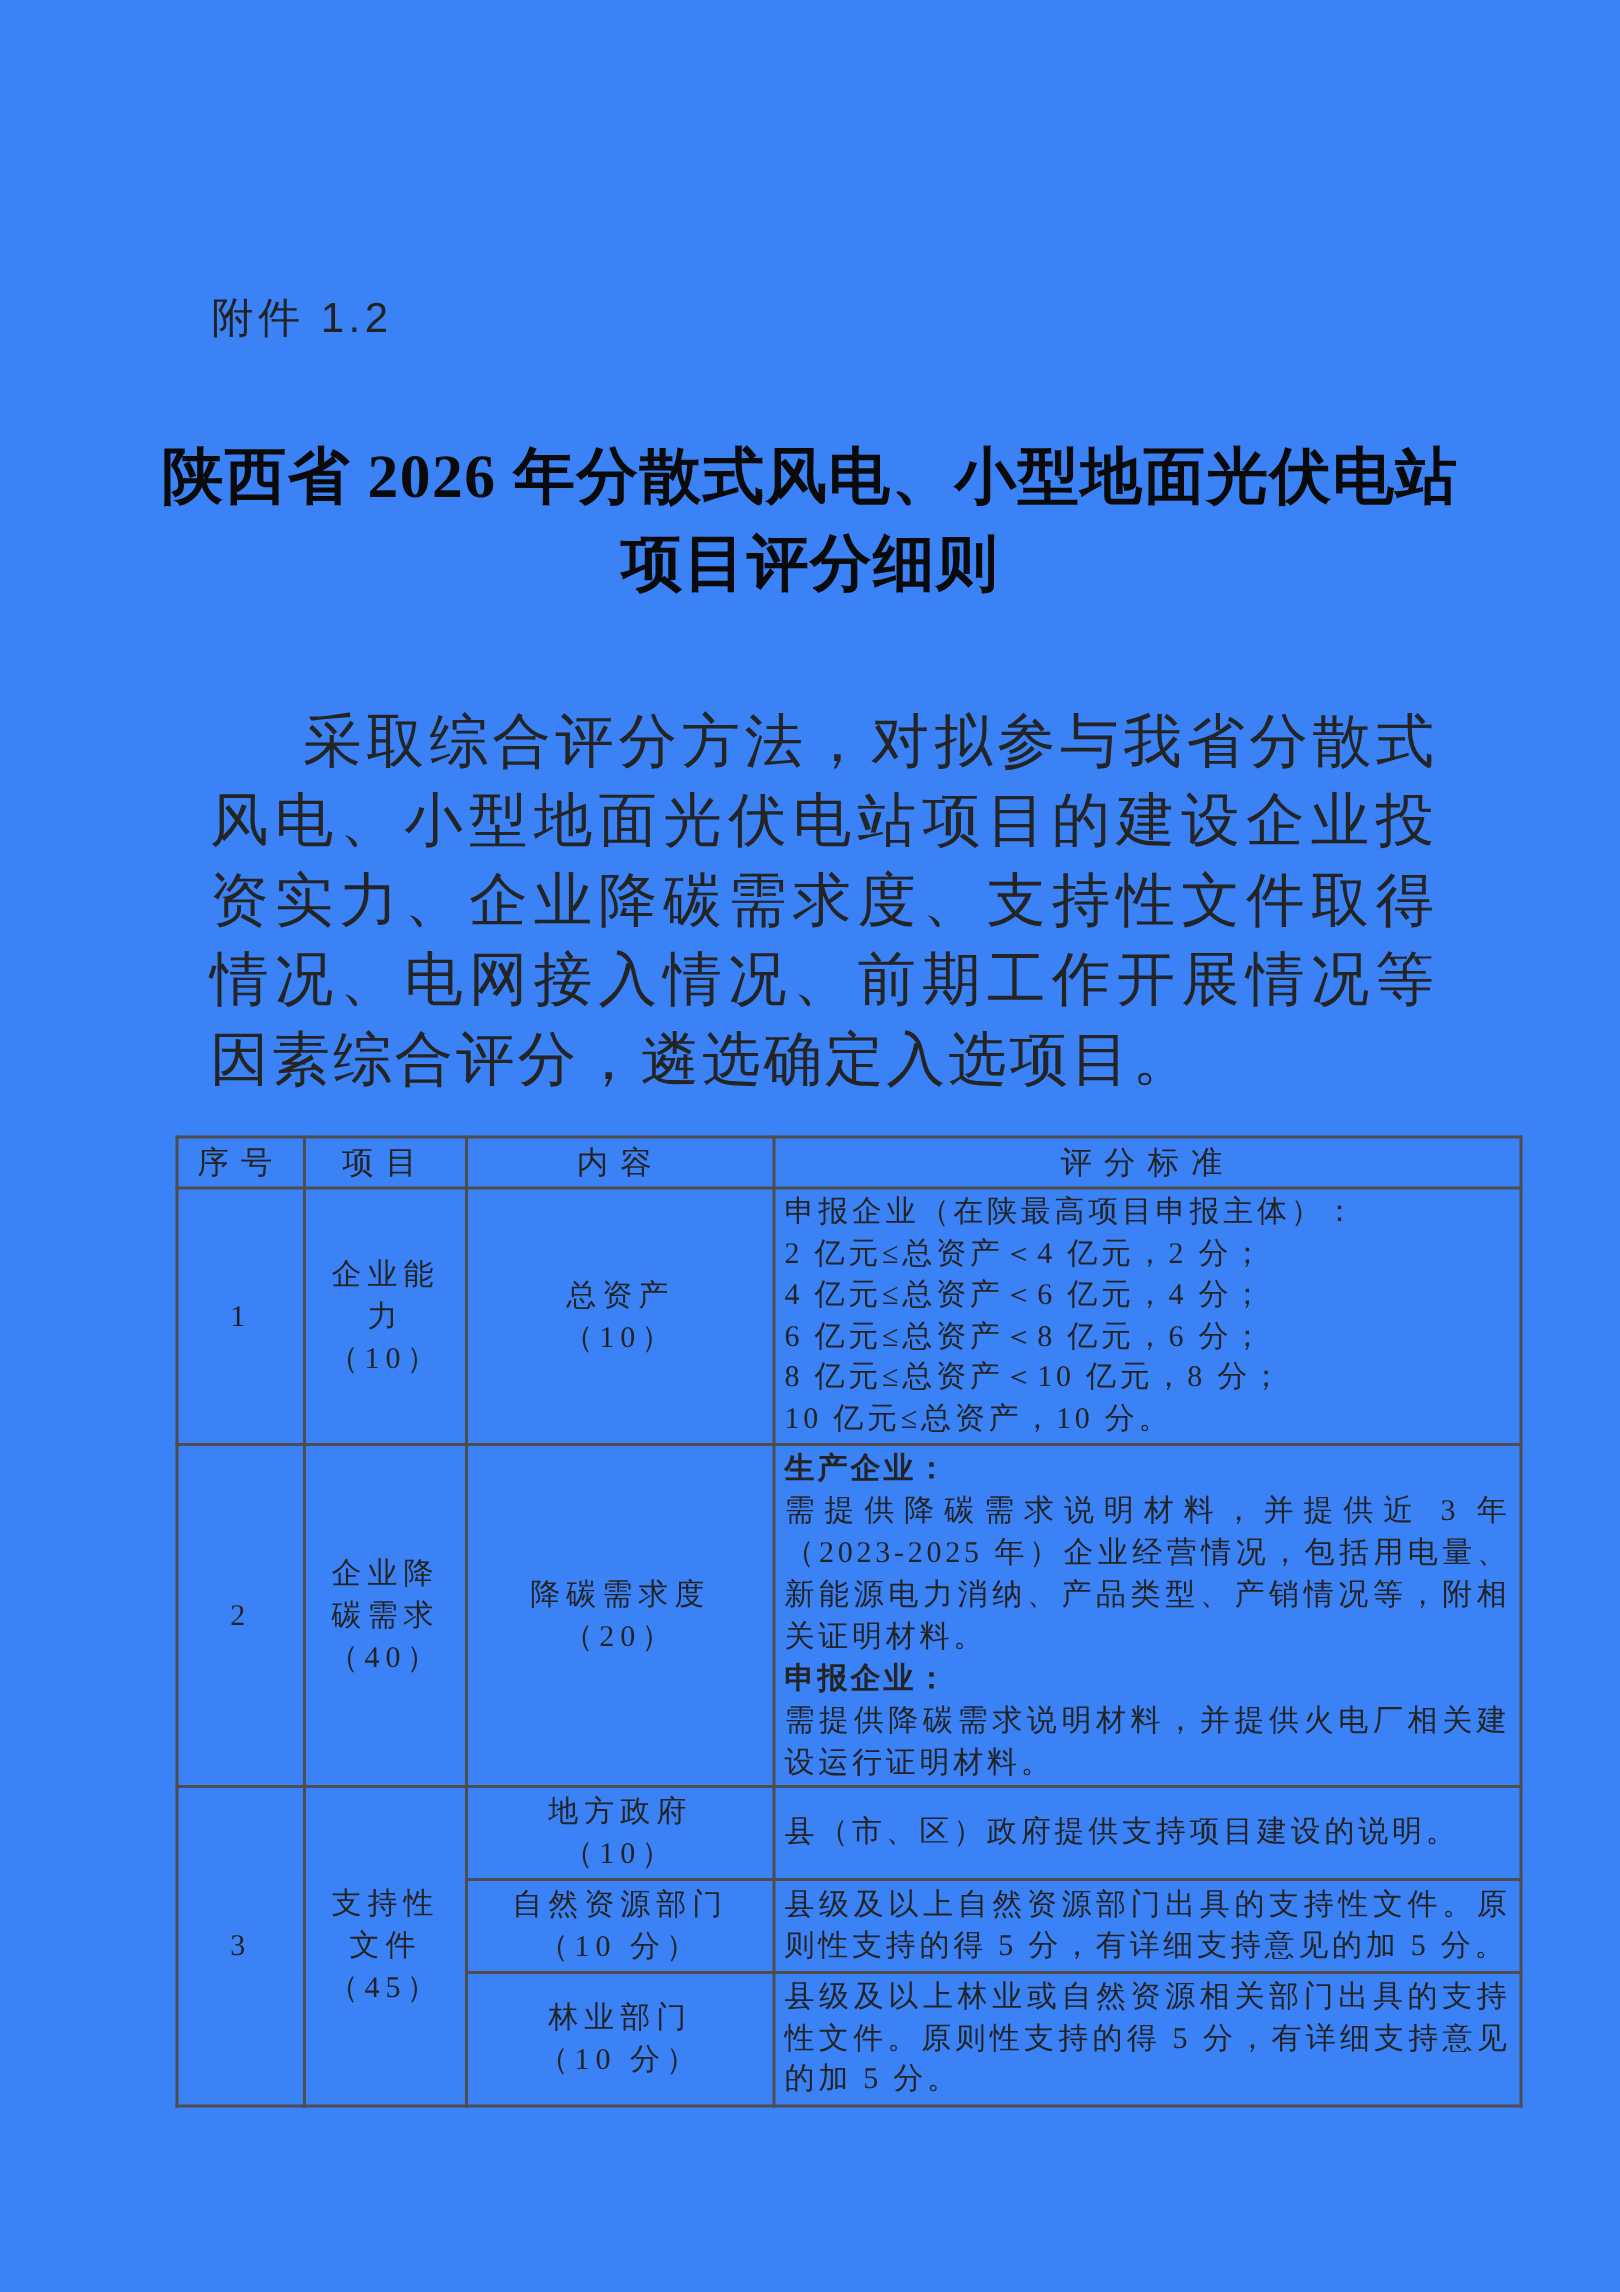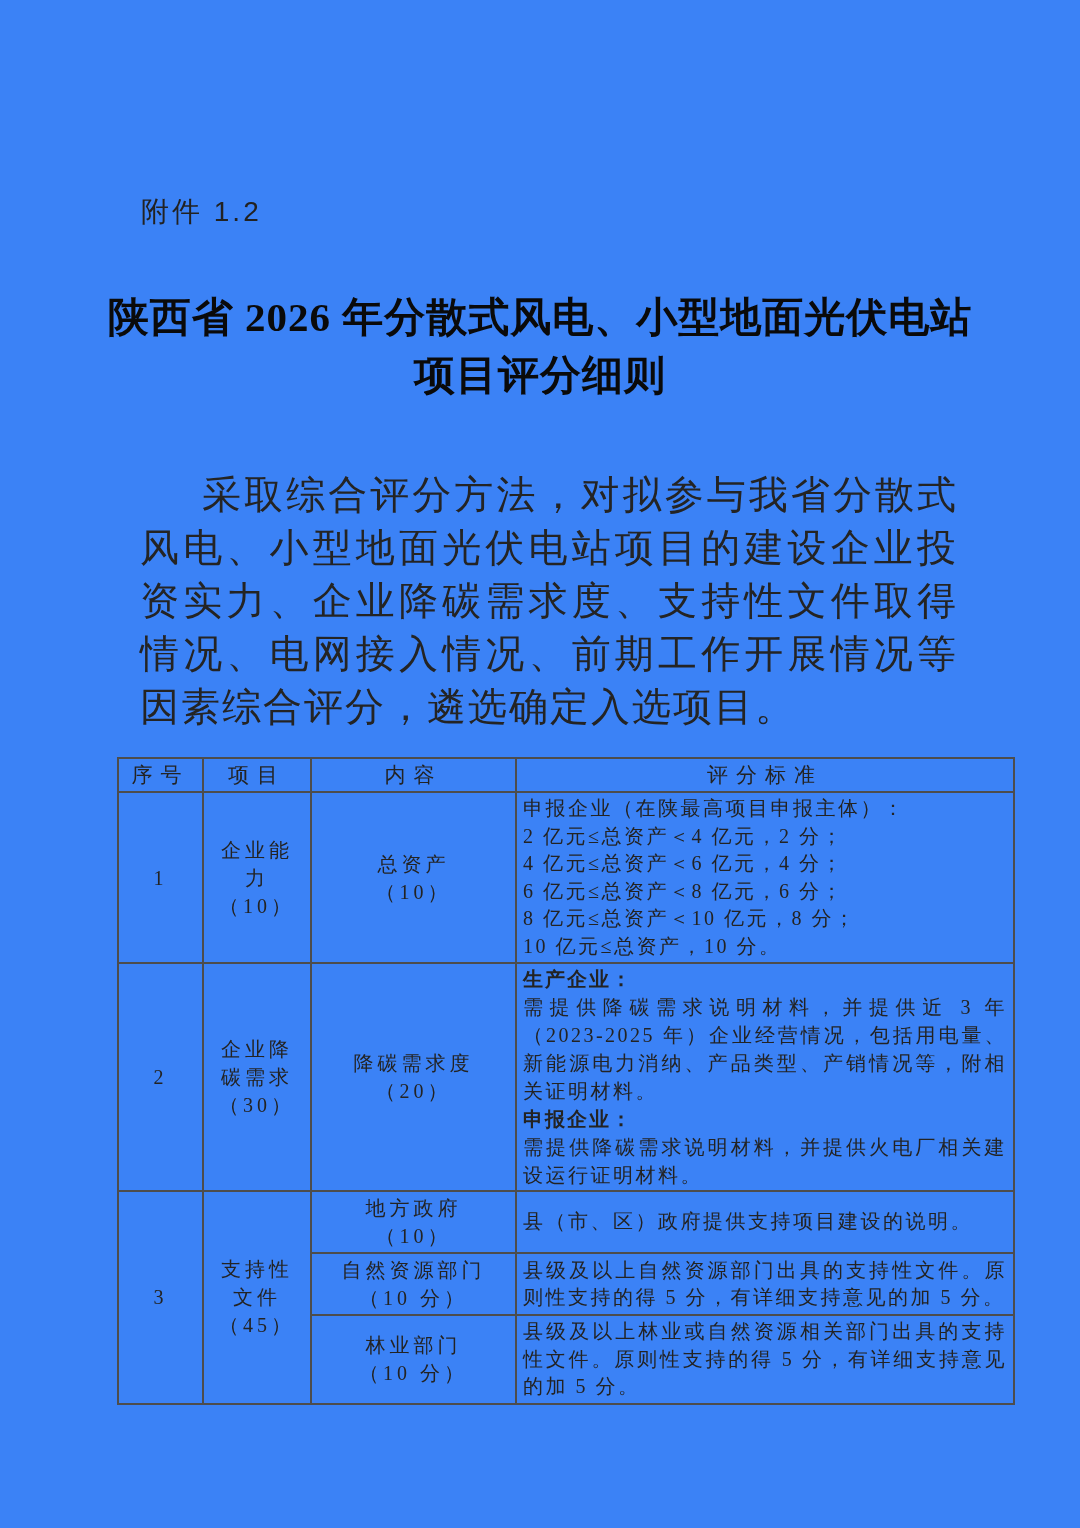--- a/index.html
+++ b/index.html
@@ -117,21 +117,21 @@
         <div class="crit-line">2 亿元≤总资产＜4 亿元，2 分；</div>
         <div class="crit-line">4 亿元≤总资产＜6 亿元，4 分；</div>
         <div class="crit-line">6 亿元≤总资产＜8 亿元，6 分；</div>
         <div class="crit-line">8 亿元≤总资产＜10 亿元，8 分；</div>
         <div class="crit-line">10 亿元≤总资产，10 分。</div>
       </td>
     </tr>
 
     <tr class="row-2">
       <td class="c-center">2</td>
-      <td class="c-center">企业降碳需求（30）</td>
+      <td class="c-center">企业降碳需求（40）</td>
       <td class="c-center">
         <div>降碳需求度</div>
         <div>（20）</div>
       </td>
       <td class="c-crit">
         <div class="bold-head">生产企业：</div>
         <div class="crit-text">需提供降碳需求说明材料，并提供近 3 年（2023-2025 年）企业经营情况，包括用电量、新能源电力消纳、产品类型、产销情况等，附相关证明材料。</div>
         <div class="bold-head">申报企业：</div>
         <div class="crit-text">需提供降碳需求说明材料，并提供火电厂相关建设运行证明材料。</div>
       </td>

